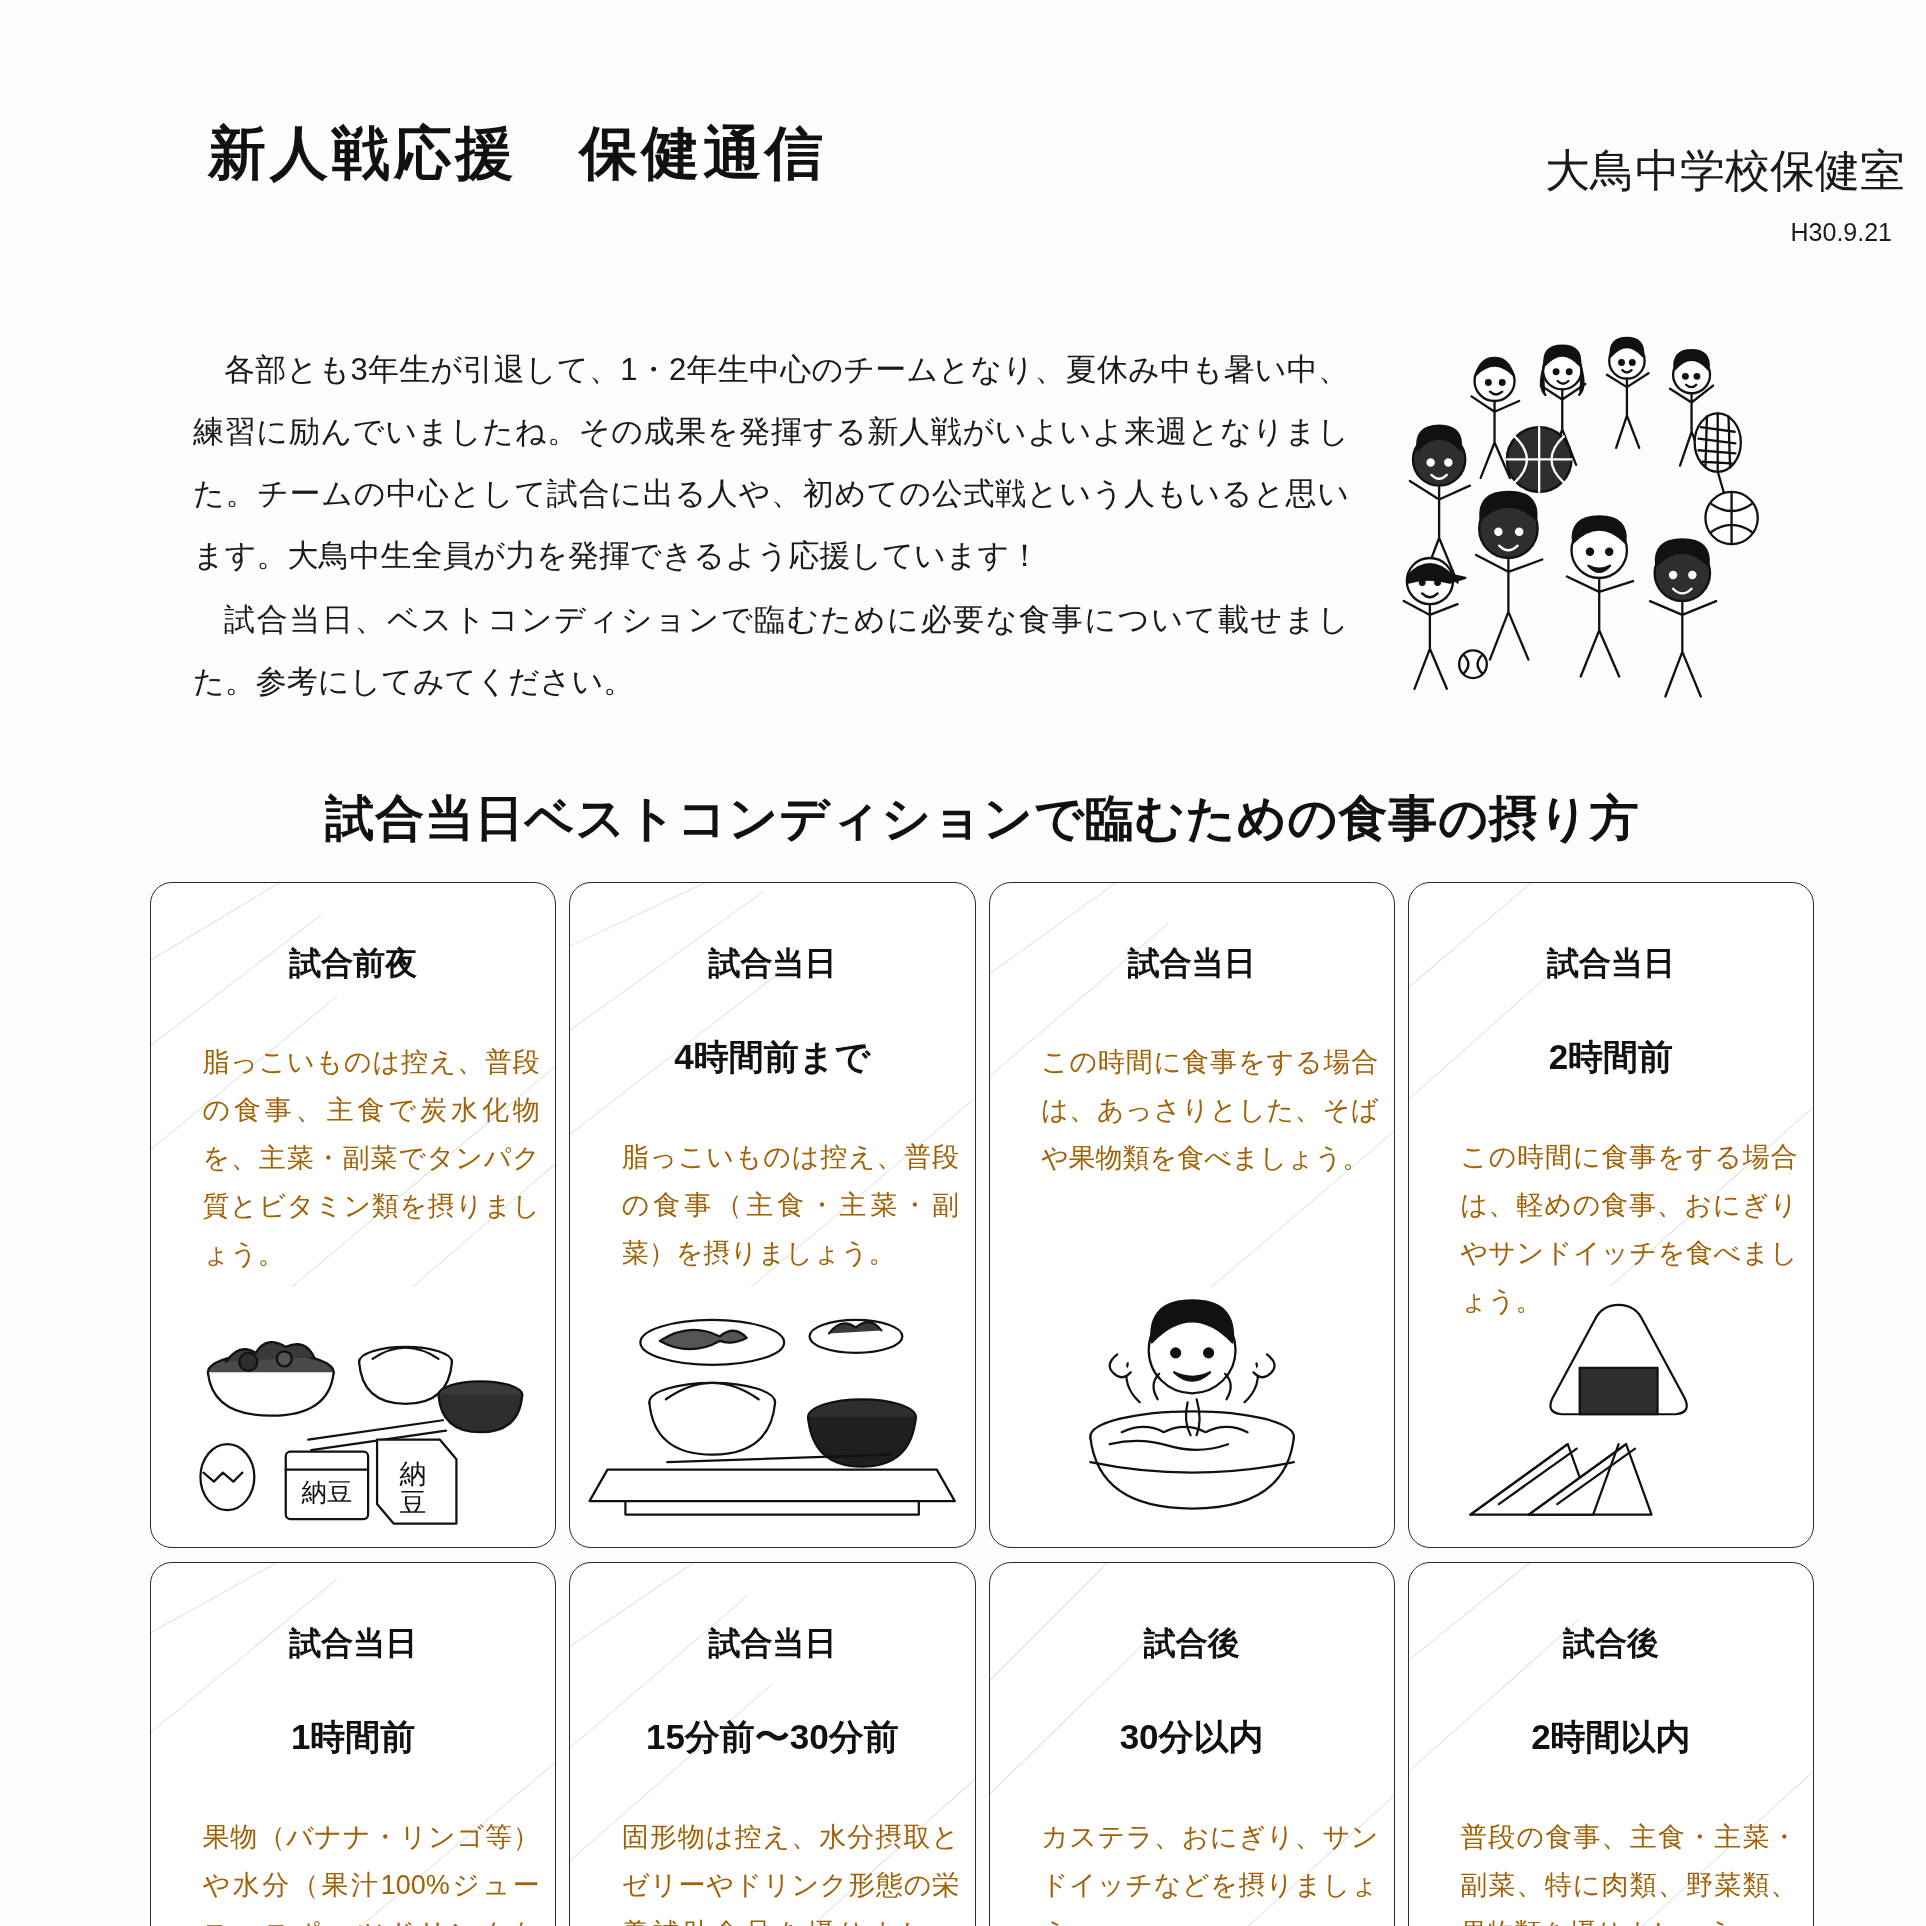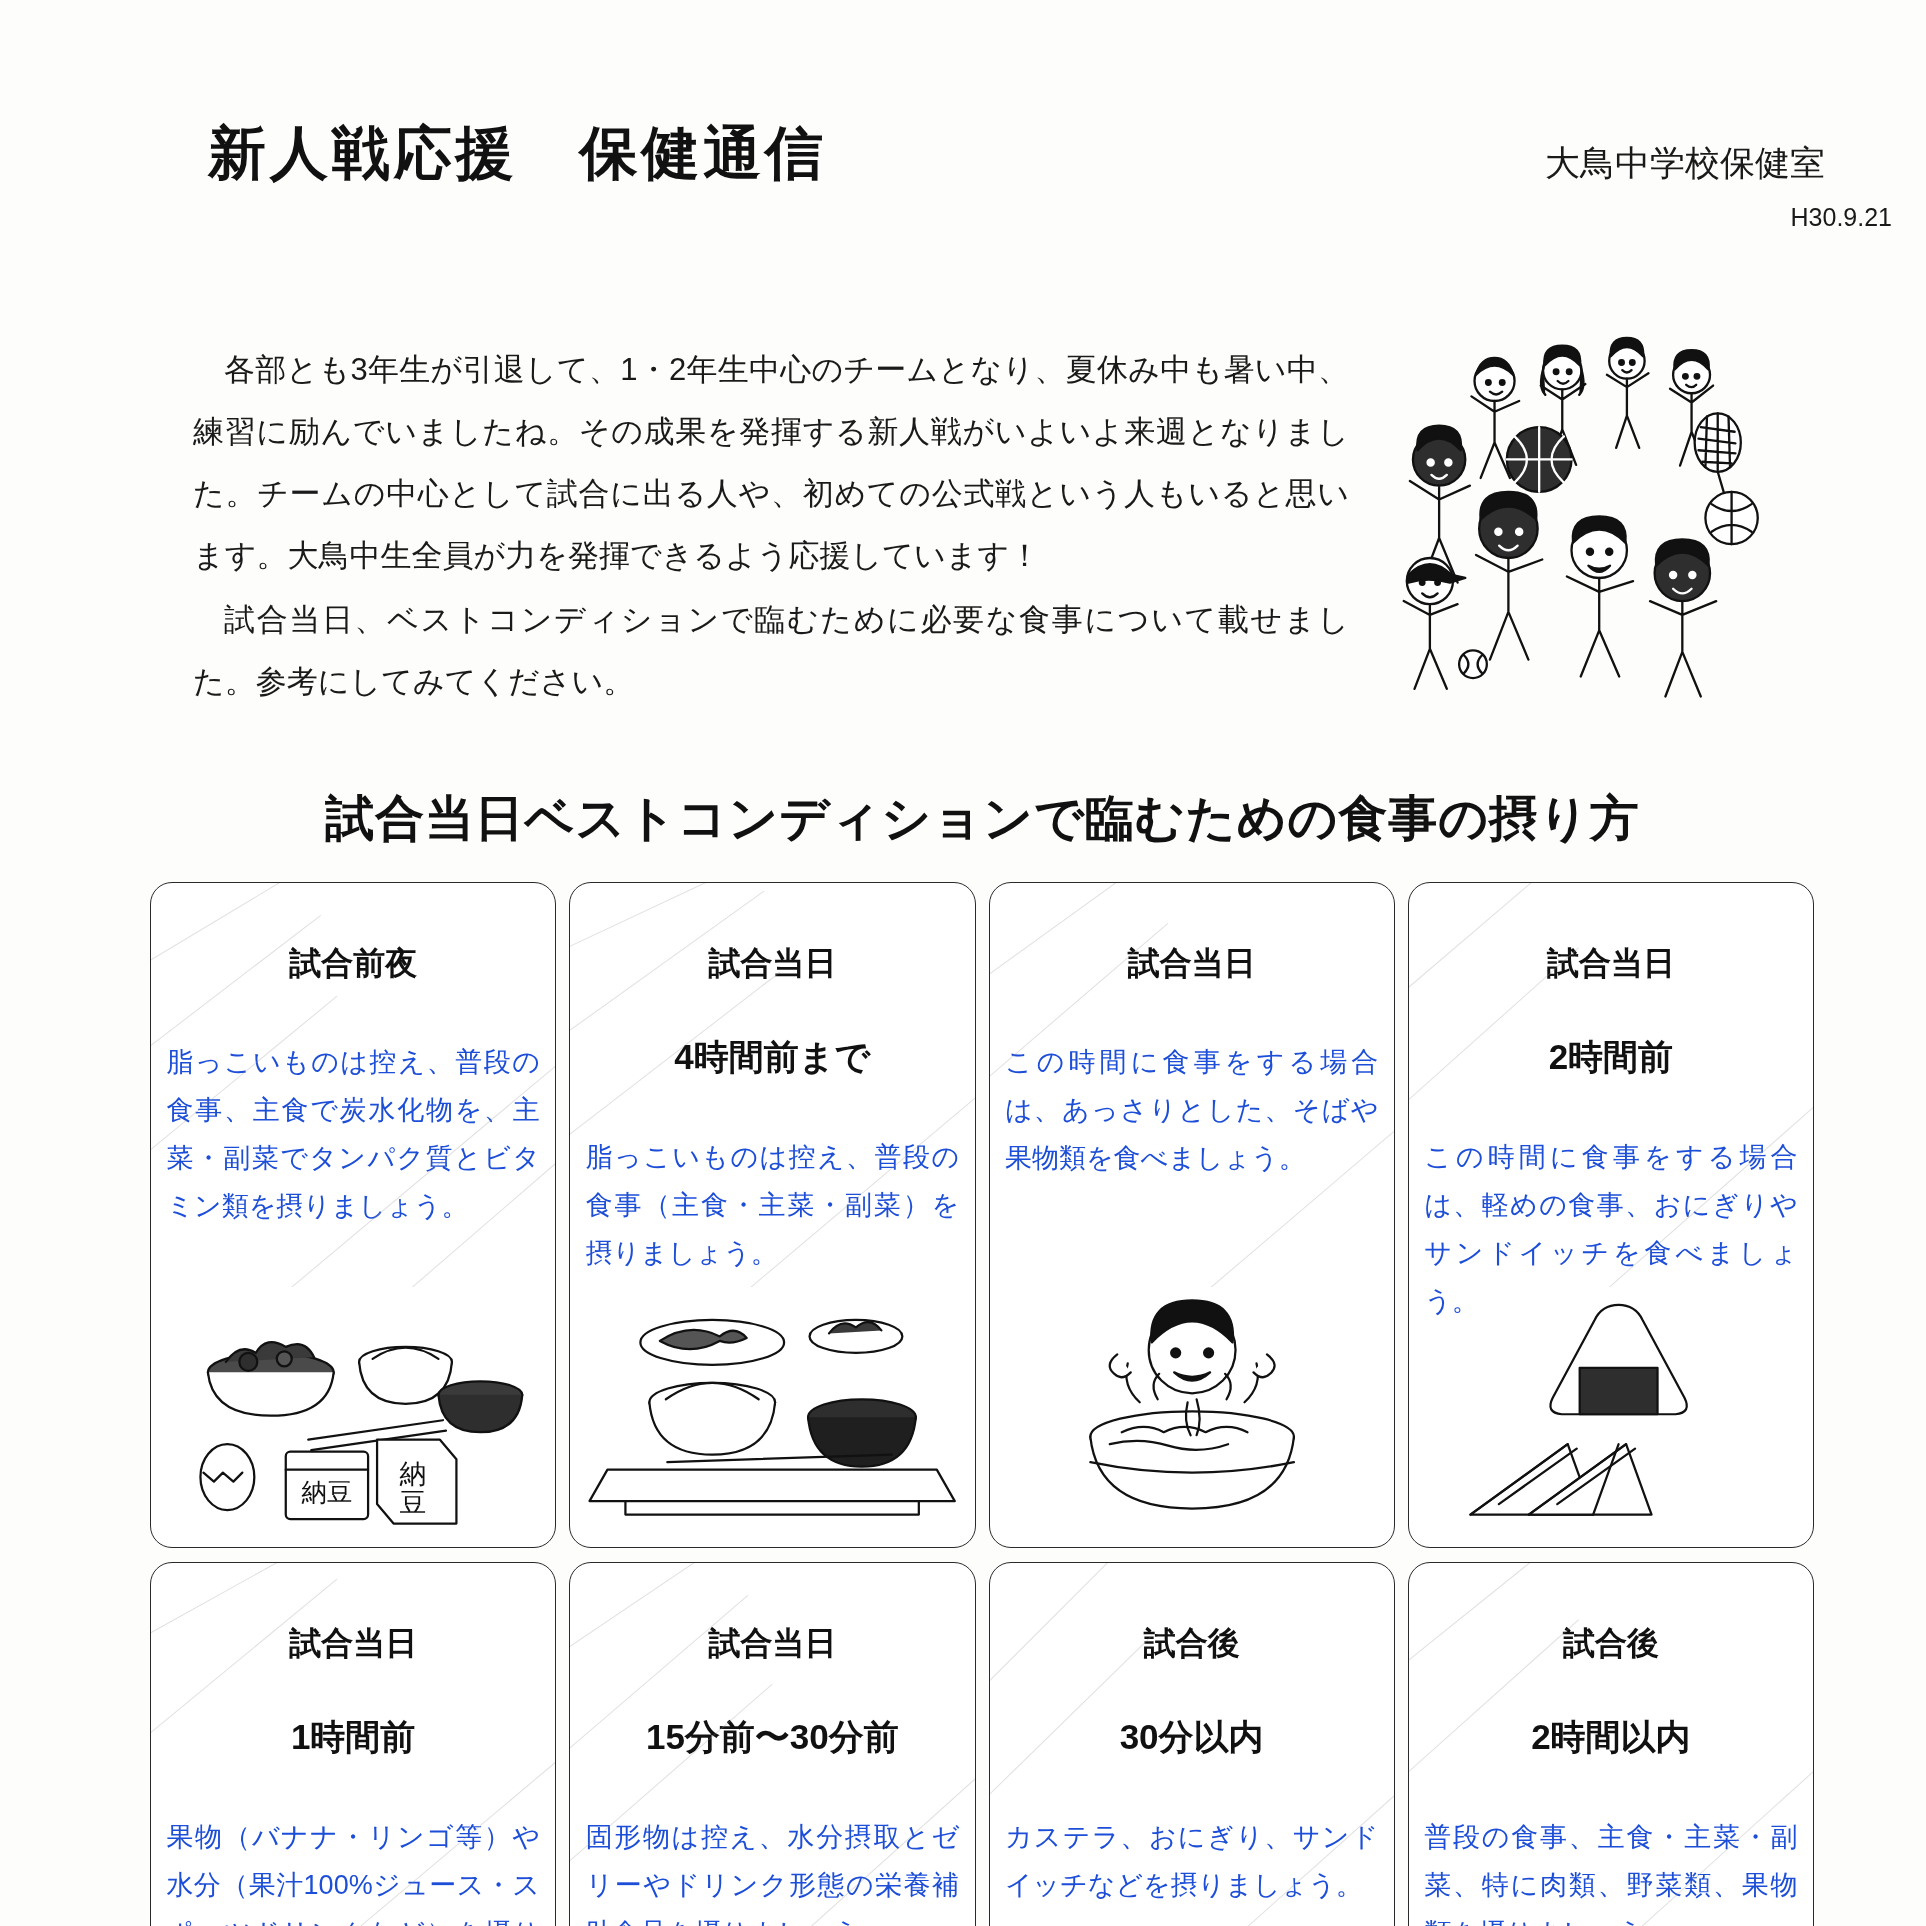--- a/index.html
+++ b/index.html
@@ -43,21 +43,21 @@
     font-family: "DejaVu Sans", sans-serif;
   }
   .issuer-block {
     position: absolute;
     left: 1360px;
     top: 15.4px;
     width: 347px;
     text-align: left;
   }
   .issuer {
-    font-size: 35px;
+    font-size: 45px;
     line-height: 1.45;
     color: #1a1a1a;
     white-space: nowrap;
   }
   .issue-date {
     font-size: 25px;
     margin-top: 14px;
     margin-left: 50px;
     color: #1a1a1a;
     white-space: nowrap;
@@ -130,22 +130,23 @@
     color: #111;
     white-space: pre-line;
     margin-bottom: 5.4px;
   }
   .card-title .t2 {
     font-size: 35px;
   }
   .card-body {
     font-size: 27px;
     line-height: 1.78;
-    color: #1d4ed8;
+    color: #a16207;
     text-align: justify;
+    margin-left: 36px;
   }
   .card-art {
     position: absolute;
     left: 0;
     right: 0;
     bottom: 10px;
     height: 247px;
   }
   
   .streaks {

